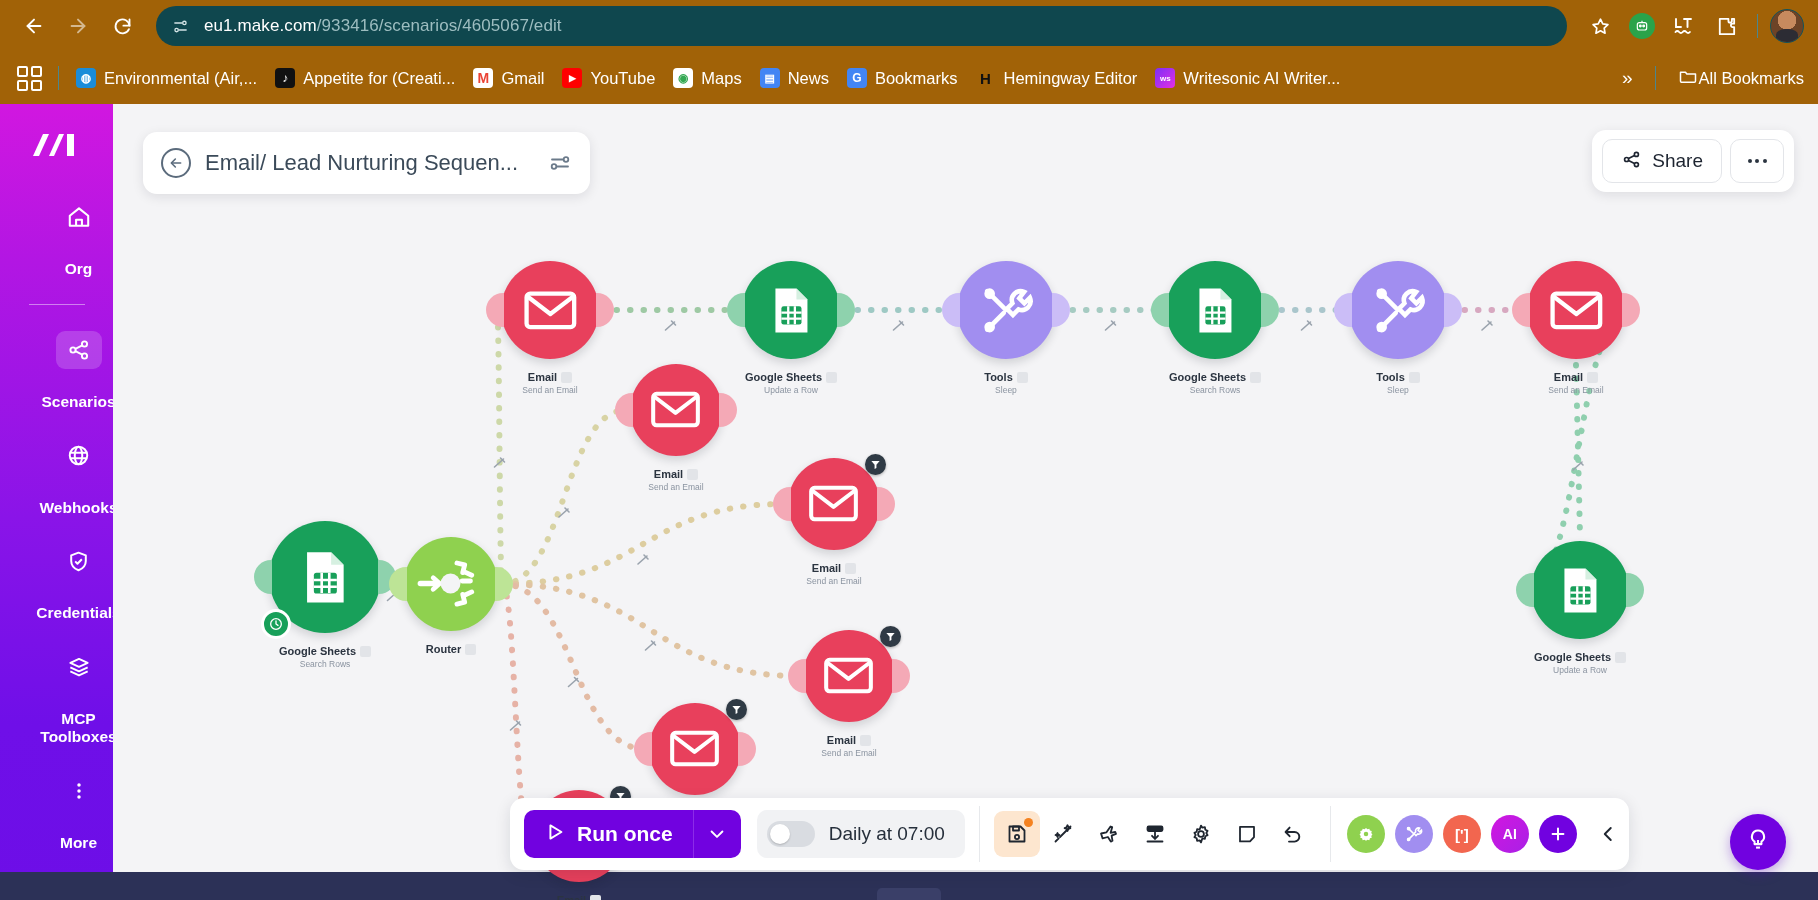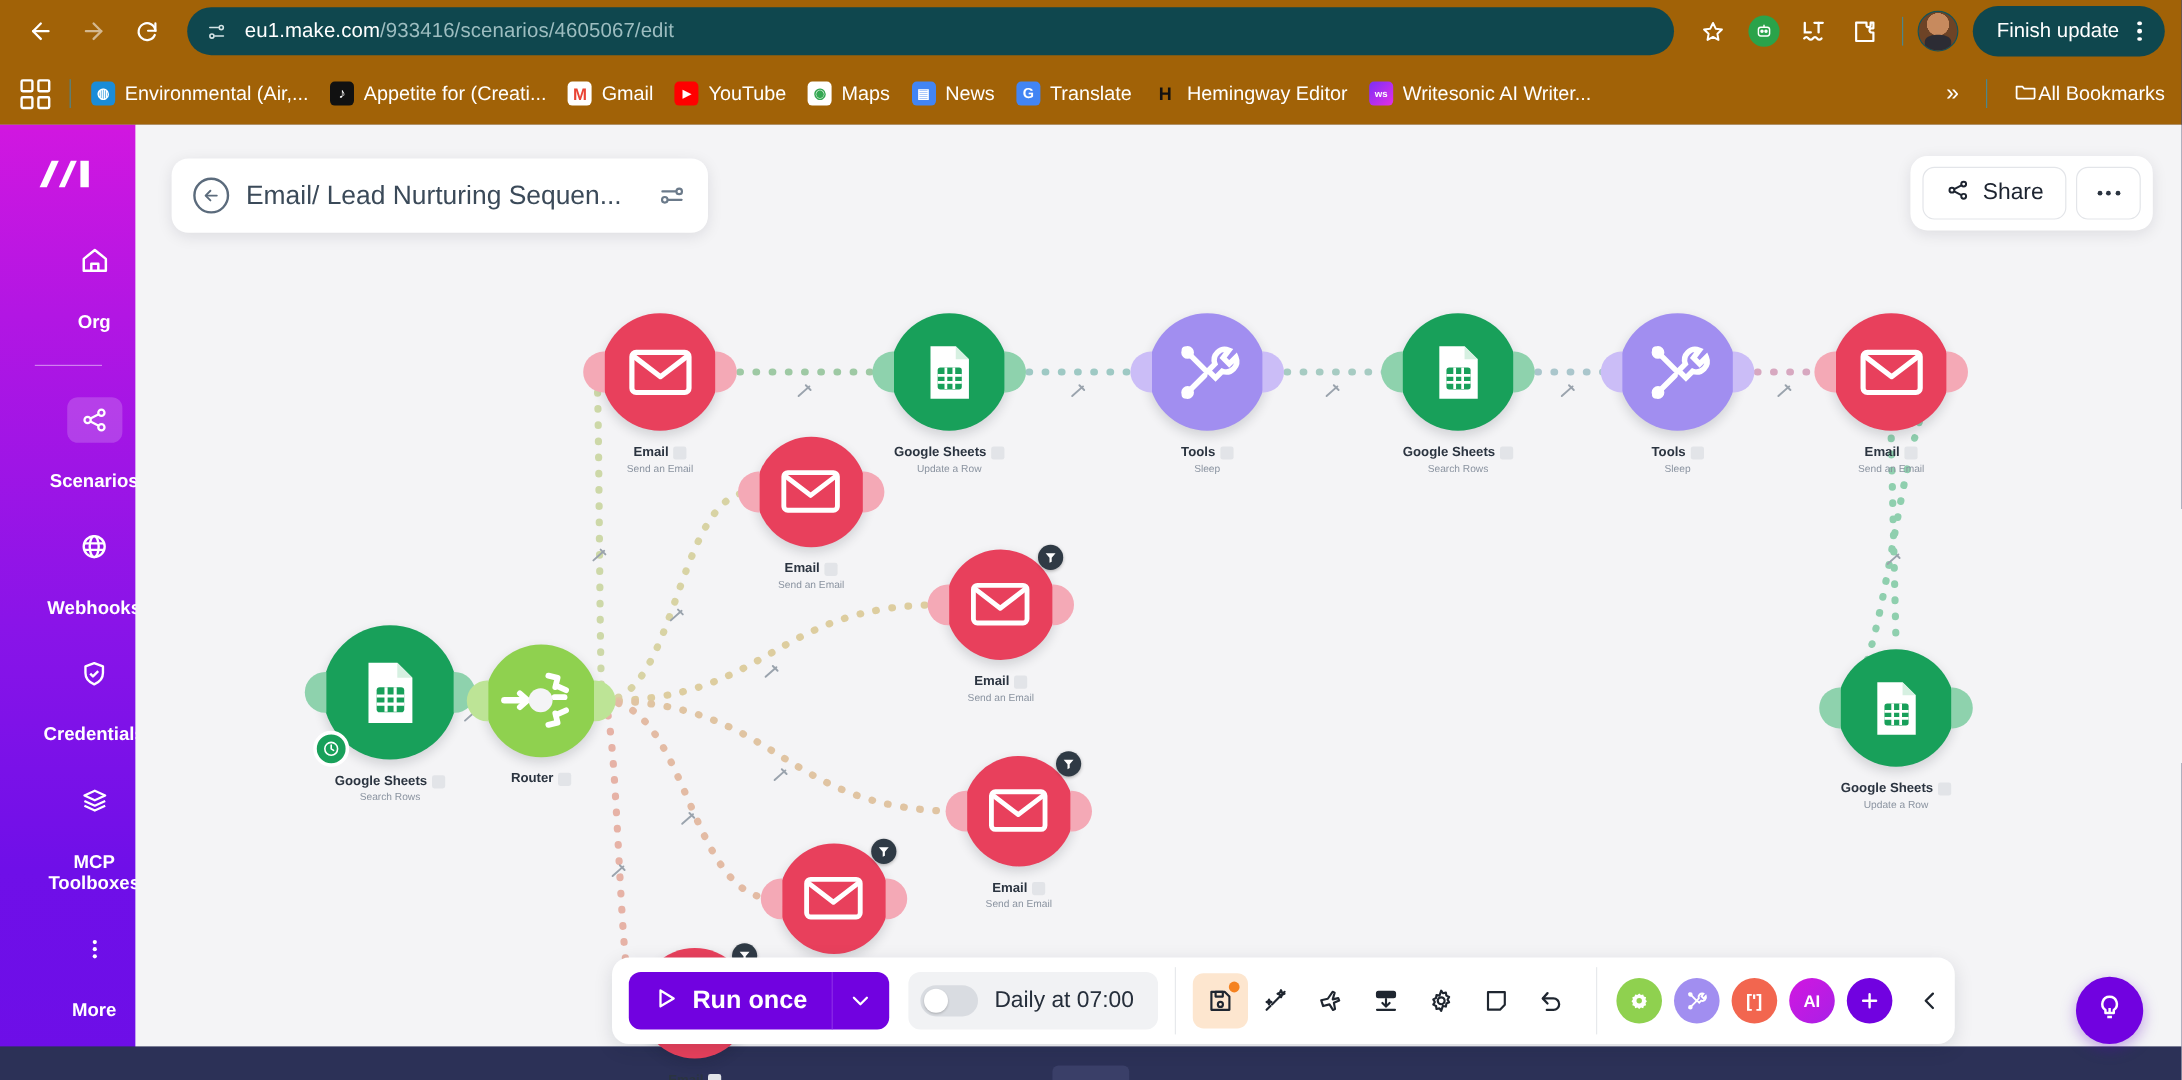--- a/index.html
+++ b/index.html
@@ -211,28 +211,20 @@
     </div>
     <div class="tb-icon">
       <svg width="23" height="23" viewBox="0 0 24 24" fill="none" stroke="currentColor" stroke-width="1.9" stroke-linejoin="round">
           <path d="M10 4h4v2.2a1.8 1.8 0 103.6 0V4H20v5h-1.6a1.8 1.8 0 100 3.6H20V20H5V4h5z"></path>
         </svg>
     </div>
 
     <div class="vdiv"></div>
     <div id="avatar"></div>
 
-    <div id="finish">
-      <span id="finish-label">Finish update</span>
-      <span class="kebab">
-          <i></i>
-          <i></i>
-          <i></i>
-        </span>
-    </div>
   </div>
 
   <div id="bookmarks">
     <div id="apps-grid">
         <span></span>
         <span></span>
         <span></span>
         <span></span>
       </div>
     <div class="vdiv"></div>
@@ -256,21 +248,21 @@
     <div class="bmk">
         <span class="fav" style="background:#fff;color:#34a853;">◉</span>
         <span class="lbl">Maps</span>
       </div>
     <div class="bmk">
         <span class="fav" style="background:#4285f4;font-size:11px;">▤</span>
         <span class="lbl">News</span>
       </div>
     <div class="bmk">
         <span class="fav" style="background:#4285f4;font-size:12px;">G</span>
-        <span class="lbl">Translate</span>
+        <span class="lbl">Bookmarks</span>
       </div>
     <div class="bmk">
         <span class="fav" style="background:transparent;color:#111;font-size:15px;">H</span>
         <span class="lbl">Hemingway Editor</span>
       </div>
     <div class="bmk">
         <span class="fav" style="background:linear-gradient(135deg,#7b2ff7,#e52ee5);font-size:8px;">ws</span>
         <span class="lbl">Writesonic AI Writer...</span>
       </div>
 

